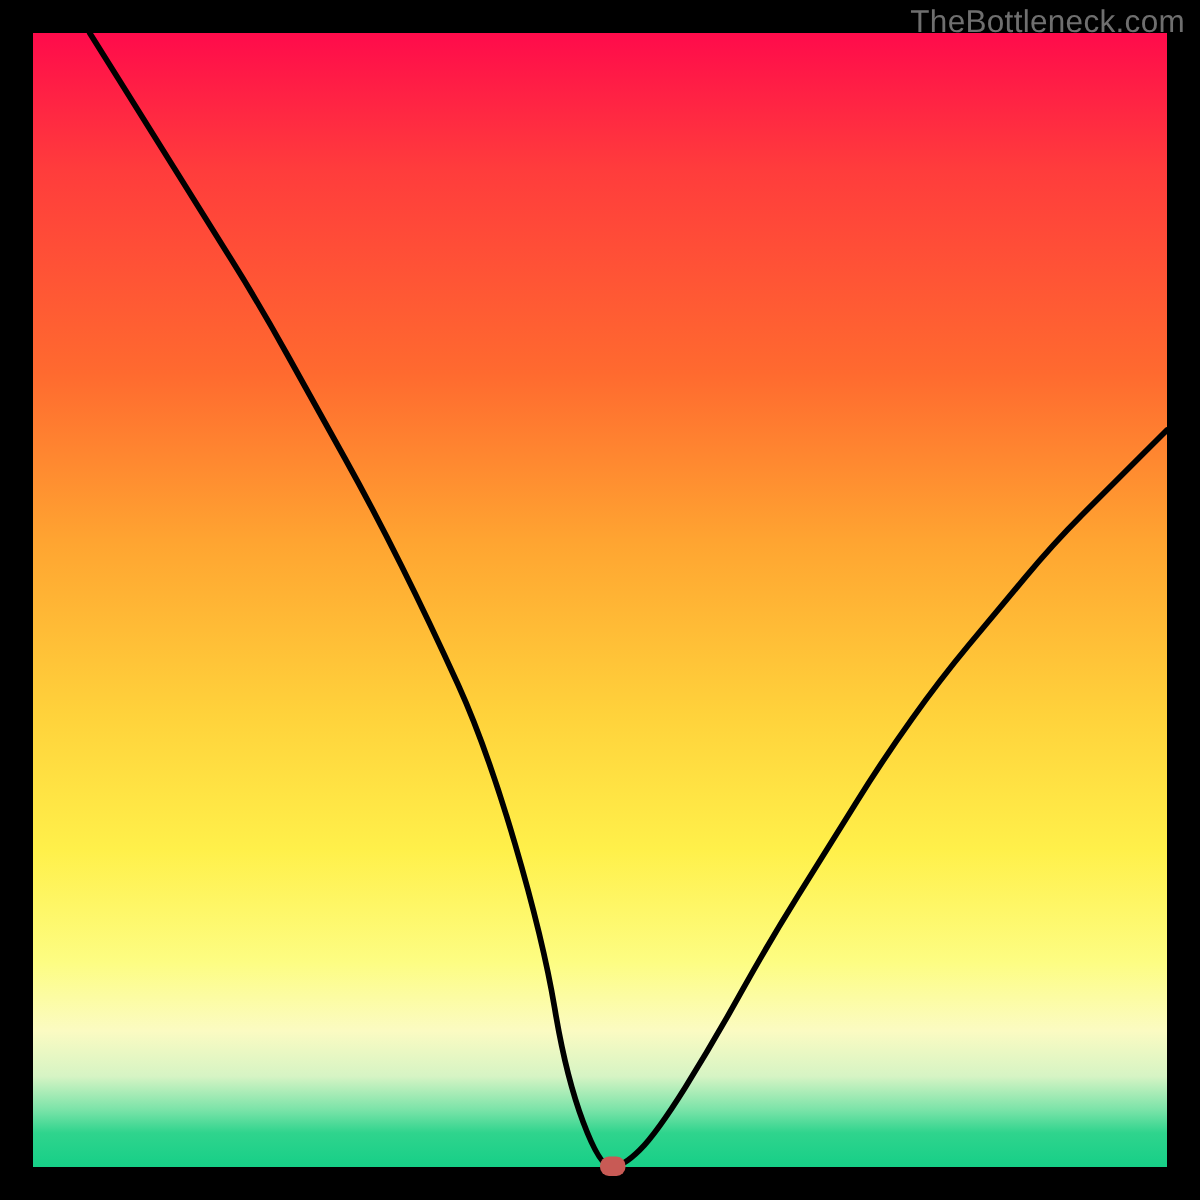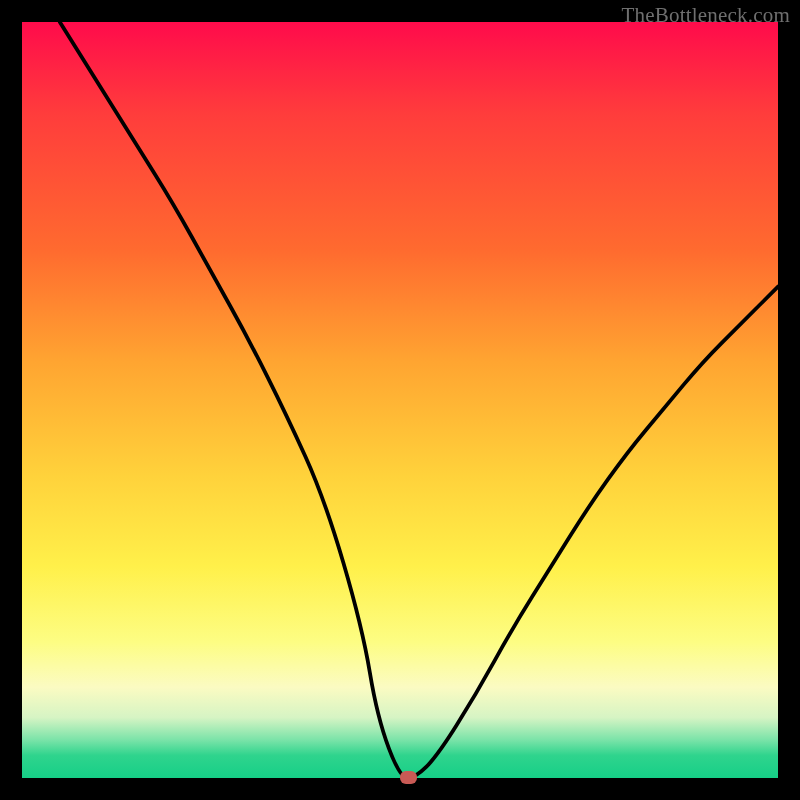--- a/index.html
+++ b/index.html
@@ -11,21 +11,20 @@
     overflow: hidden;
     font-family: Arial, Helvetica, sans-serif;
   }
   .frame {
     position: absolute;
     left: 0;
     top: 0;
     width: 800px;
     height: 800px;
     background: #000;
-    font-family: Liberation Serif, serif;
   }
   .plot {
     position: absolute;
     left: 22px;
     top: 22px;
     width: 756px;
     height: 756px;
     
     background: linear-gradient(
       to bottom,

